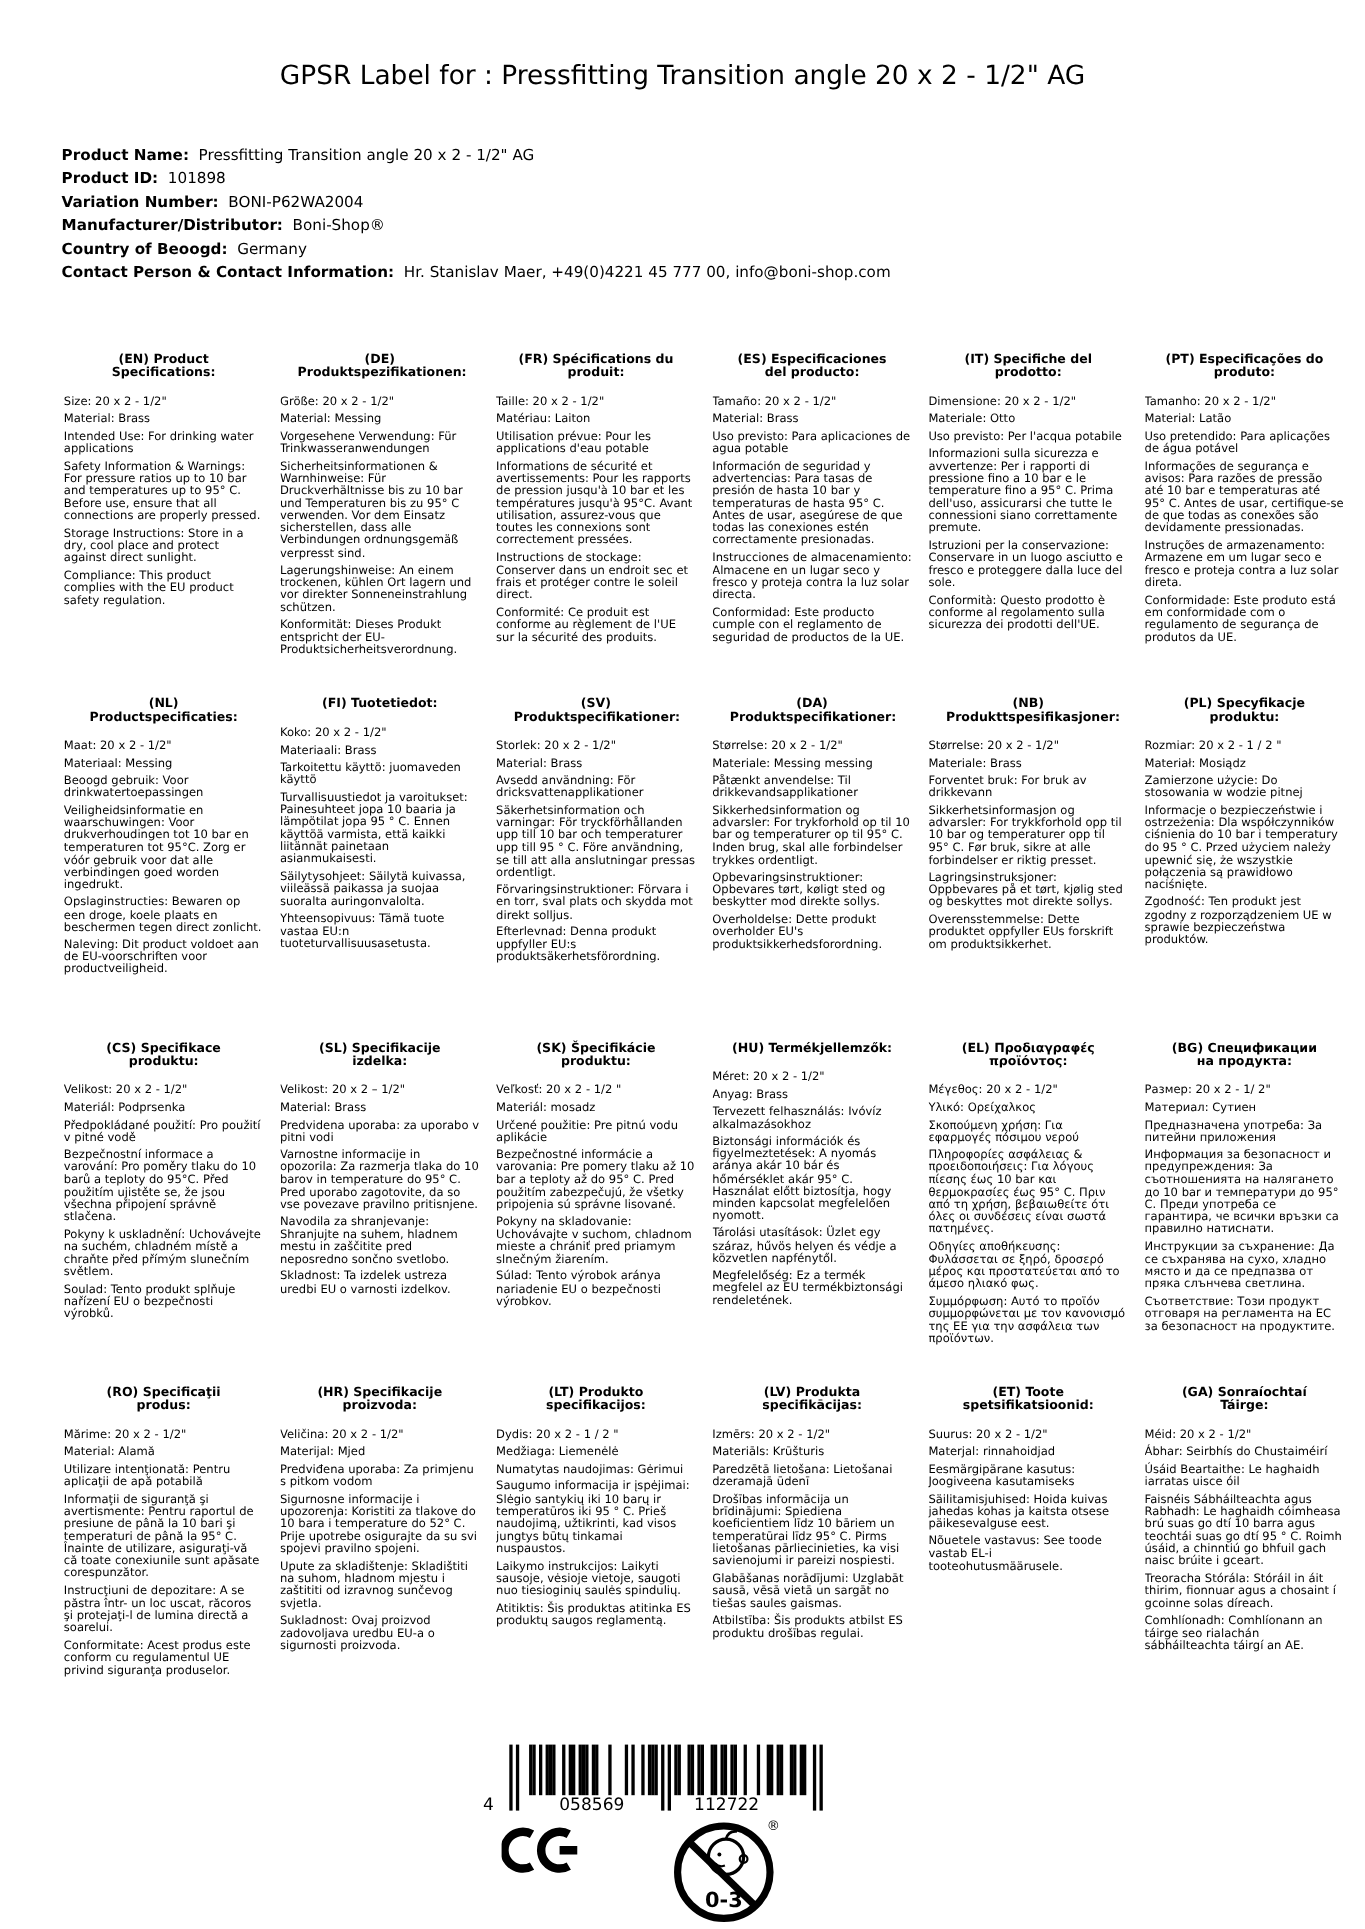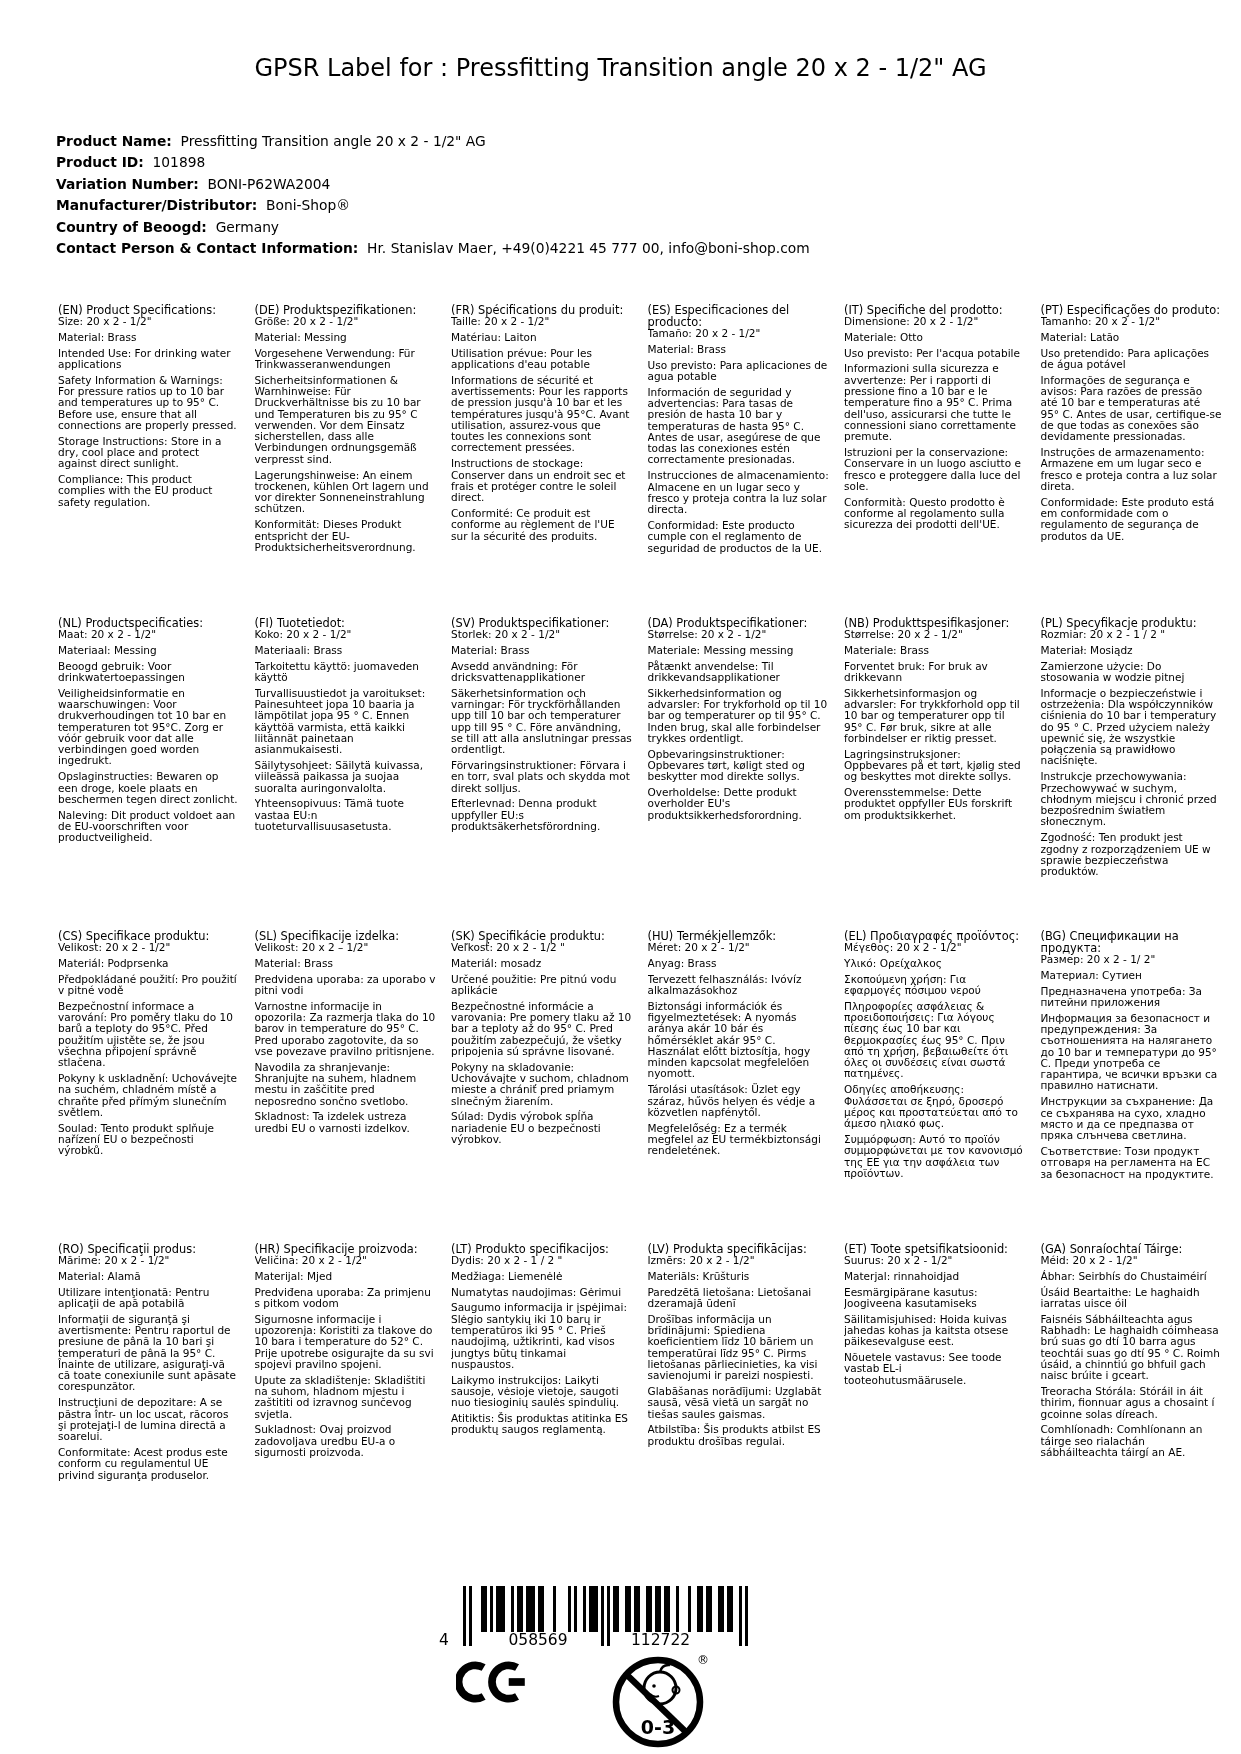--- a/index.html
+++ b/index.html
@@ -2,21 +2,21 @@
 <html><head>
 <meta charset="utf-8">
 <style>
   html,body{margin:0;padding:0;background:#fff;}
   body{width:1241px;height:1754px;position:relative;font-family:"DejaVu Sans",sans-serif;color:#000;overflow:hidden;}
   .title{position:absolute;top:54px;left:0;width:100%;text-align:center;font-size:24px;font-weight:normal;margin:0;}
   .pinfo{position:absolute;top:131px;left:56px;font-size:13.8px;line-height:21.4px;}
   .pi-row b{font-weight:bold;}
   .grid{position:absolute;top:304px;left:58px;width:1164px;display:grid;grid-template-columns:repeat(6,1fr);column-gap:15px;grid-auto-rows:313px;}
   .sec{font-size:10.5px;line-height:11.3px;overflow:hidden;}
-  .sec h3{font-size:11.4px;line-height:12px;margin:0;font-weight:normal;}
+  .sec h3{font-size:11.4px;line-height:12px;margin:16px;font-weight:bold;text-align:center;}
   .sec p{margin:0;}
   .sec p + p{margin-top:4.5px;}
   .barcode{position:absolute;left:440px;top:1586px;width:308px;}
   .bars{display:flex;align-items:flex-start;margin-left:23px;height:62px;}
   .m{width:3px;height:46px;}
   .m.g{height:60px;}
   .m.on{background:#000;}
   .bc-nums{position:absolute;top:45px;left:23px;width:285px;font-size:15.5px;line-height:18px;}
   .bc-first{position:absolute;left:-24px;top:0;}
   .bc-g1{position:absolute;left:20px;top:0;width:110px;text-align:center;}
@@ -139,21 +139,20 @@
         <p>Sikkerhetsinformasjon og advarsler: For trykkforhold opp til 10 bar og temperaturer opp til 95° C. Før bruk, sikre at alle forbindelser er riktig presset.</p>
         <p>Lagringsinstruksjoner: Oppbevares på et tørt, kjølig sted og beskyttes mot direkte sollys.</p>
         <p>Overensstemmelse: Dette produktet oppfyller EUs forskrift om produktsikkerhet.</p>
       </div>
       <div class="sec">
         <h3>(PL) Specyfikacje produktu:</h3>
         <p>Rozmiar: 20 x 2 - 1 / 2 "</p>
         <p>Materiał: Mosiądz</p>
         <p>Zamierzone użycie: Do stosowania w wodzie pitnej</p>
         <p>Informacje o bezpieczeństwie i ostrzeżenia: Dla współczynników ciśnienia do 10 bar i temperatury do 95 ° C. Przed użyciem należy upewnić się, że wszystkie połączenia są prawidłowo naciśnięte.</p>
-        <p>Instrukcje przechowywania: Przechowywać w suchym, chłodnym miejscu i chronić przed bezpośrednim światłem słonecznym.</p>
         <p>Zgodność: Ten produkt jest zgodny z rozporządzeniem UE w sprawie bezpieczeństwa produktów.</p>
       </div>
       <div class="sec">
         <h3>(CS) Specifikace produktu:</h3>
         <p>Velikost: 20 x 2 - 1/2"</p>
         <p>Materiál: Podprsenka</p>
         <p>Předpokládané použití: Pro použití v pitné vodě</p>
         <p>Bezpečnostní informace a varování: Pro poměry tlaku do 10 barů a teploty do 95°C. Před použitím ujistěte se, že jsou všechna připojení správně stlačena.</p>
         <p>Pokyny k uskladnění: Uchovávejte na suchém, chladném místě a chraňte před přímým slunečním světlem.</p>
         <p>Soulad: Tento produkt splňuje nařízení EU o bezpečnosti výrobků.</p>
@@ -167,21 +166,21 @@
         <p>Navodila za shranjevanje: Shranjujte na suhem, hladnem mestu in zaščitite pred neposredno sončno svetlobo.</p>
         <p>Skladnost: Ta izdelek ustreza uredbi EU o varnosti izdelkov.</p>
       </div>
       <div class="sec">
         <h3>(SK) Špecifikácie produktu:</h3>
         <p>Veľkosť: 20 x 2 - 1/2 "</p>
         <p>Materiál: mosadz</p>
         <p>Určené použitie: Pre pitnú vodu aplikácie</p>
         <p>Bezpečnostné informácie a varovania: Pre pomery tlaku až 10 bar a teploty až do 95° C. Pred použitím zabezpečujú, že všetky pripojenia sú správne lisované.</p>
         <p>Pokyny na skladovanie: Uchovávajte v suchom, chladnom mieste a chrániť pred priamym slnečným žiarením.</p>
-        <p>Súlad: Dydis výrobok spĺňa nariadenie EU o bezpečnosti výrobkov.</p>
+        <p>Súlad: Tento výrobok aránya nariadenie EU o bezpečnosti výrobkov.</p>
       </div>
       <div class="sec">
         <h3>(HU) Termékjellemzők:</h3>
         <p>Méret: 20 x 2 - 1/2"</p>
         <p>Anyag: Brass</p>
         <p>Tervezett felhasználás: Ivóvíz alkalmazásokhoz</p>
         <p>Biztonsági információk és figyelmeztetések: A nyomás aránya akár 10 bár és hőmérséklet akár 95° C. Használat előtt biztosítja, hogy minden kapcsolat megfelelően nyomott.</p>
         <p>Tárolási utasítások: Üzlet egy száraz, hűvös helyen és védje a közvetlen napfénytől.</p>
         <p>Megfelelőség: Ez a termék megfelel az EU termékbiztonsági rendeletének.</p>
       </div>

